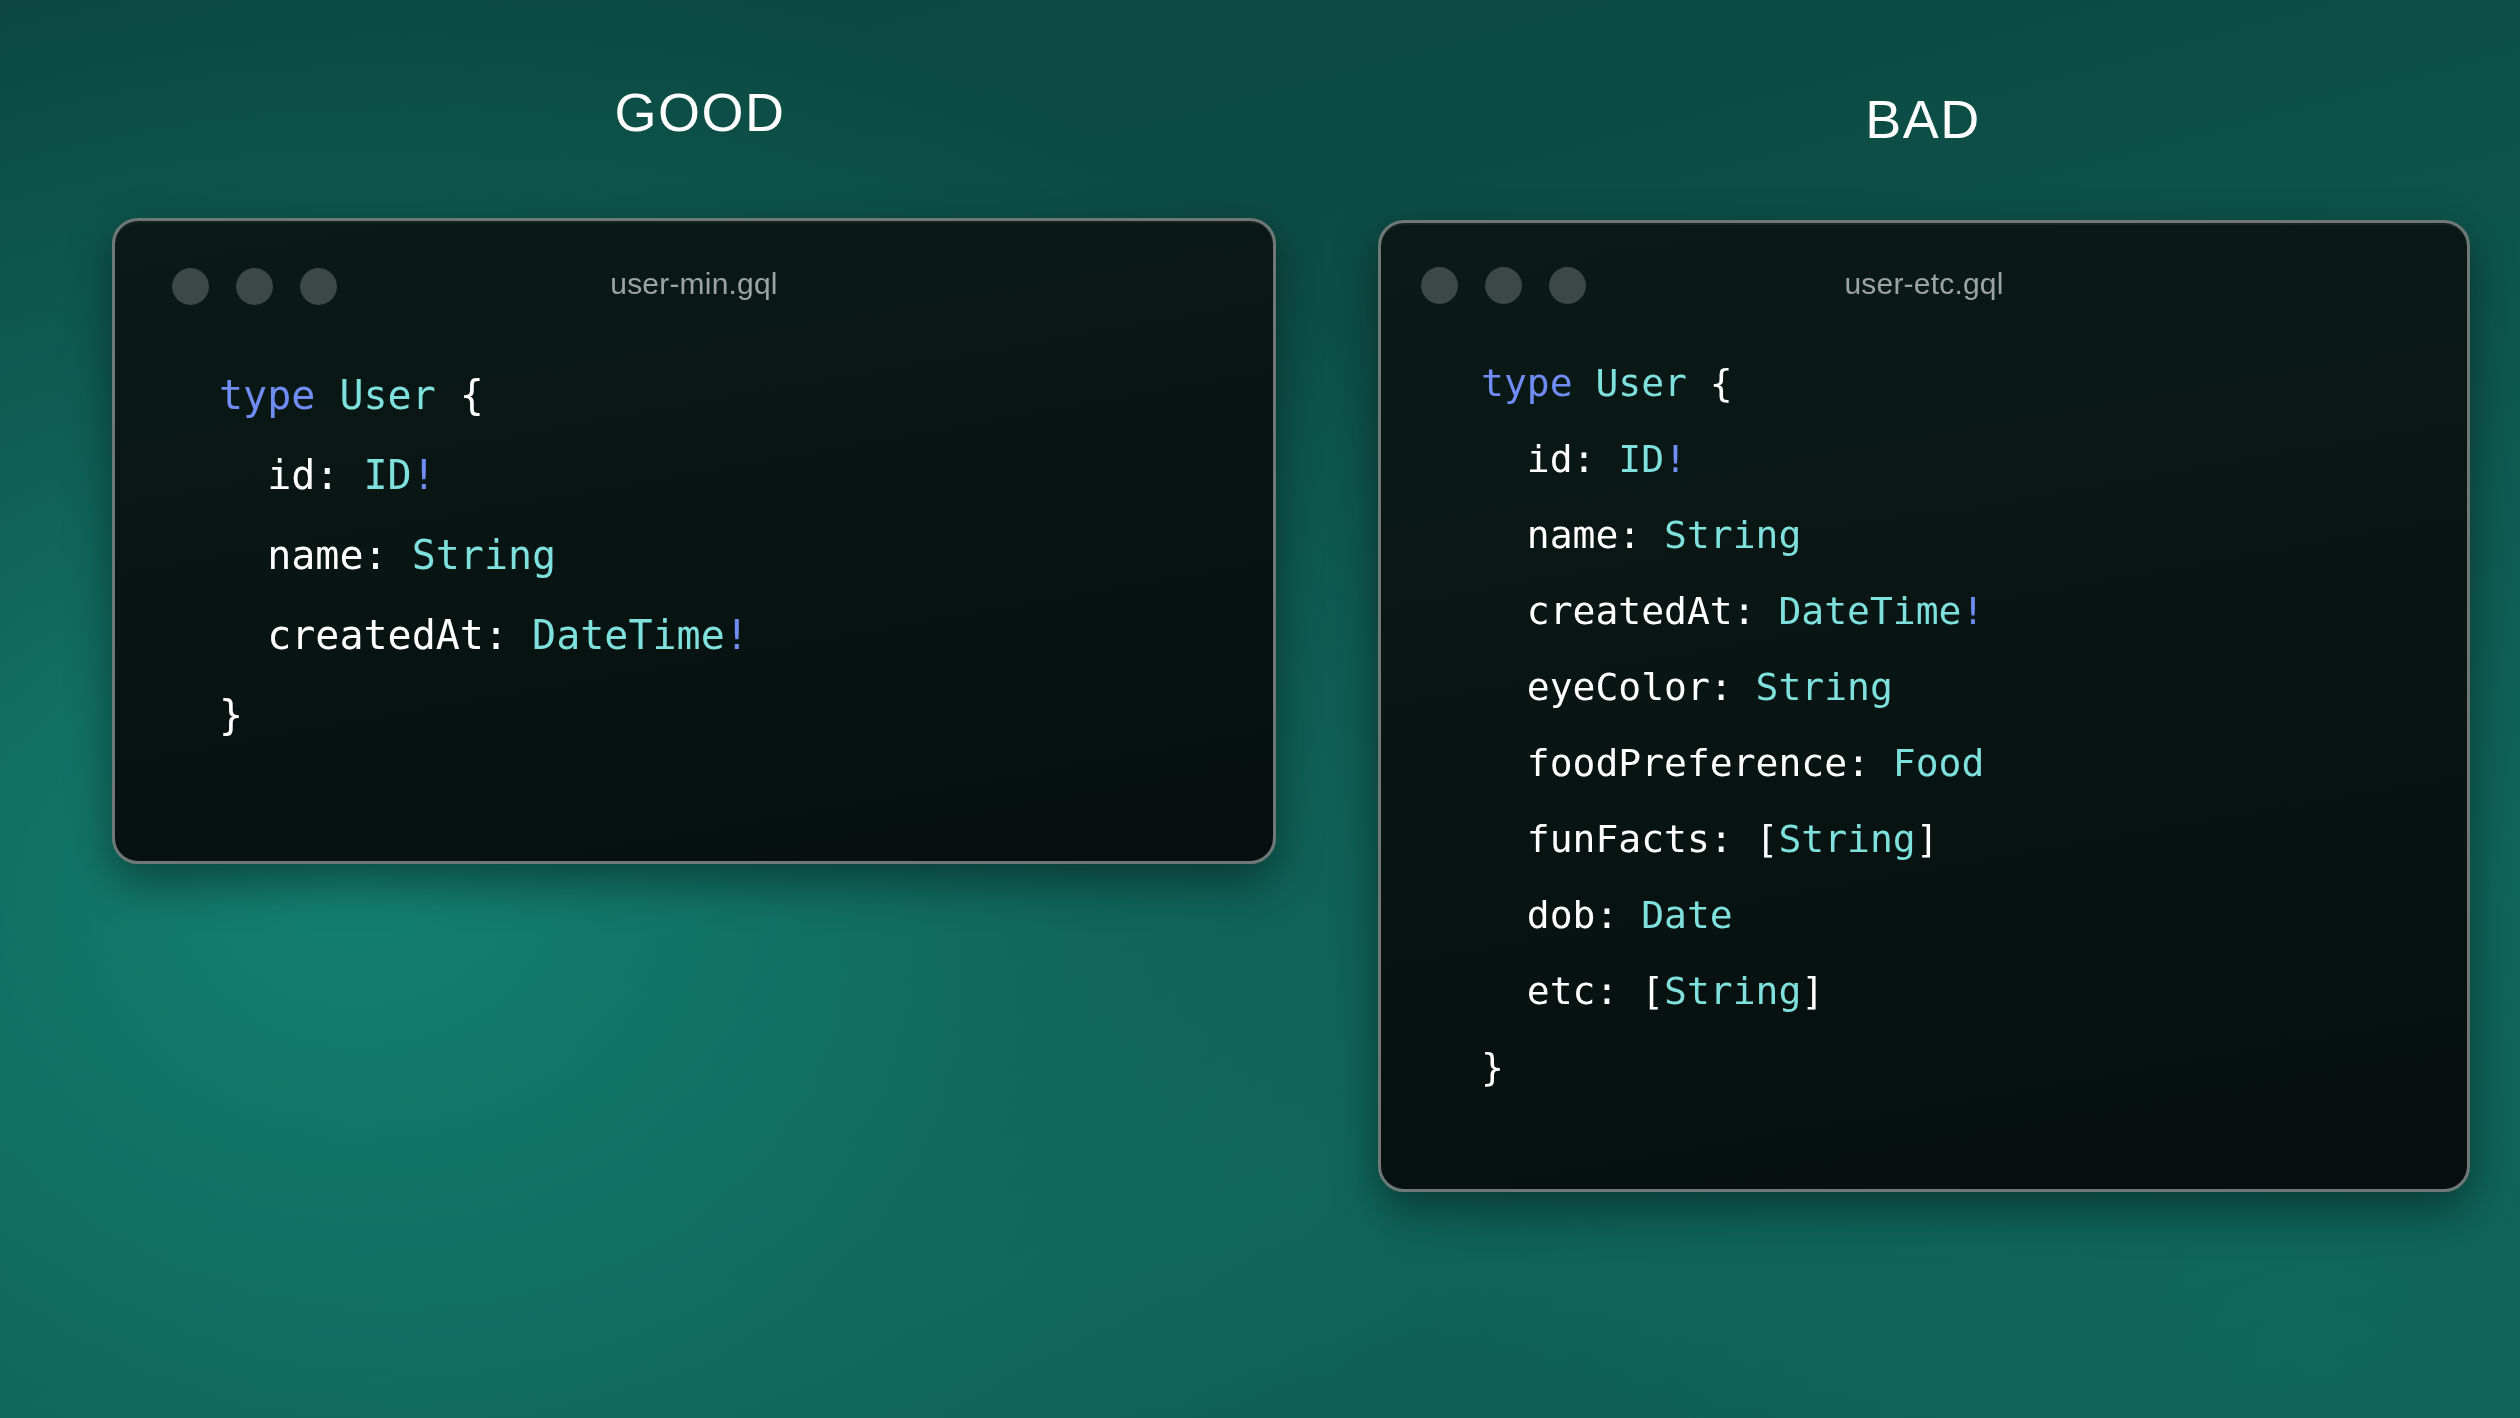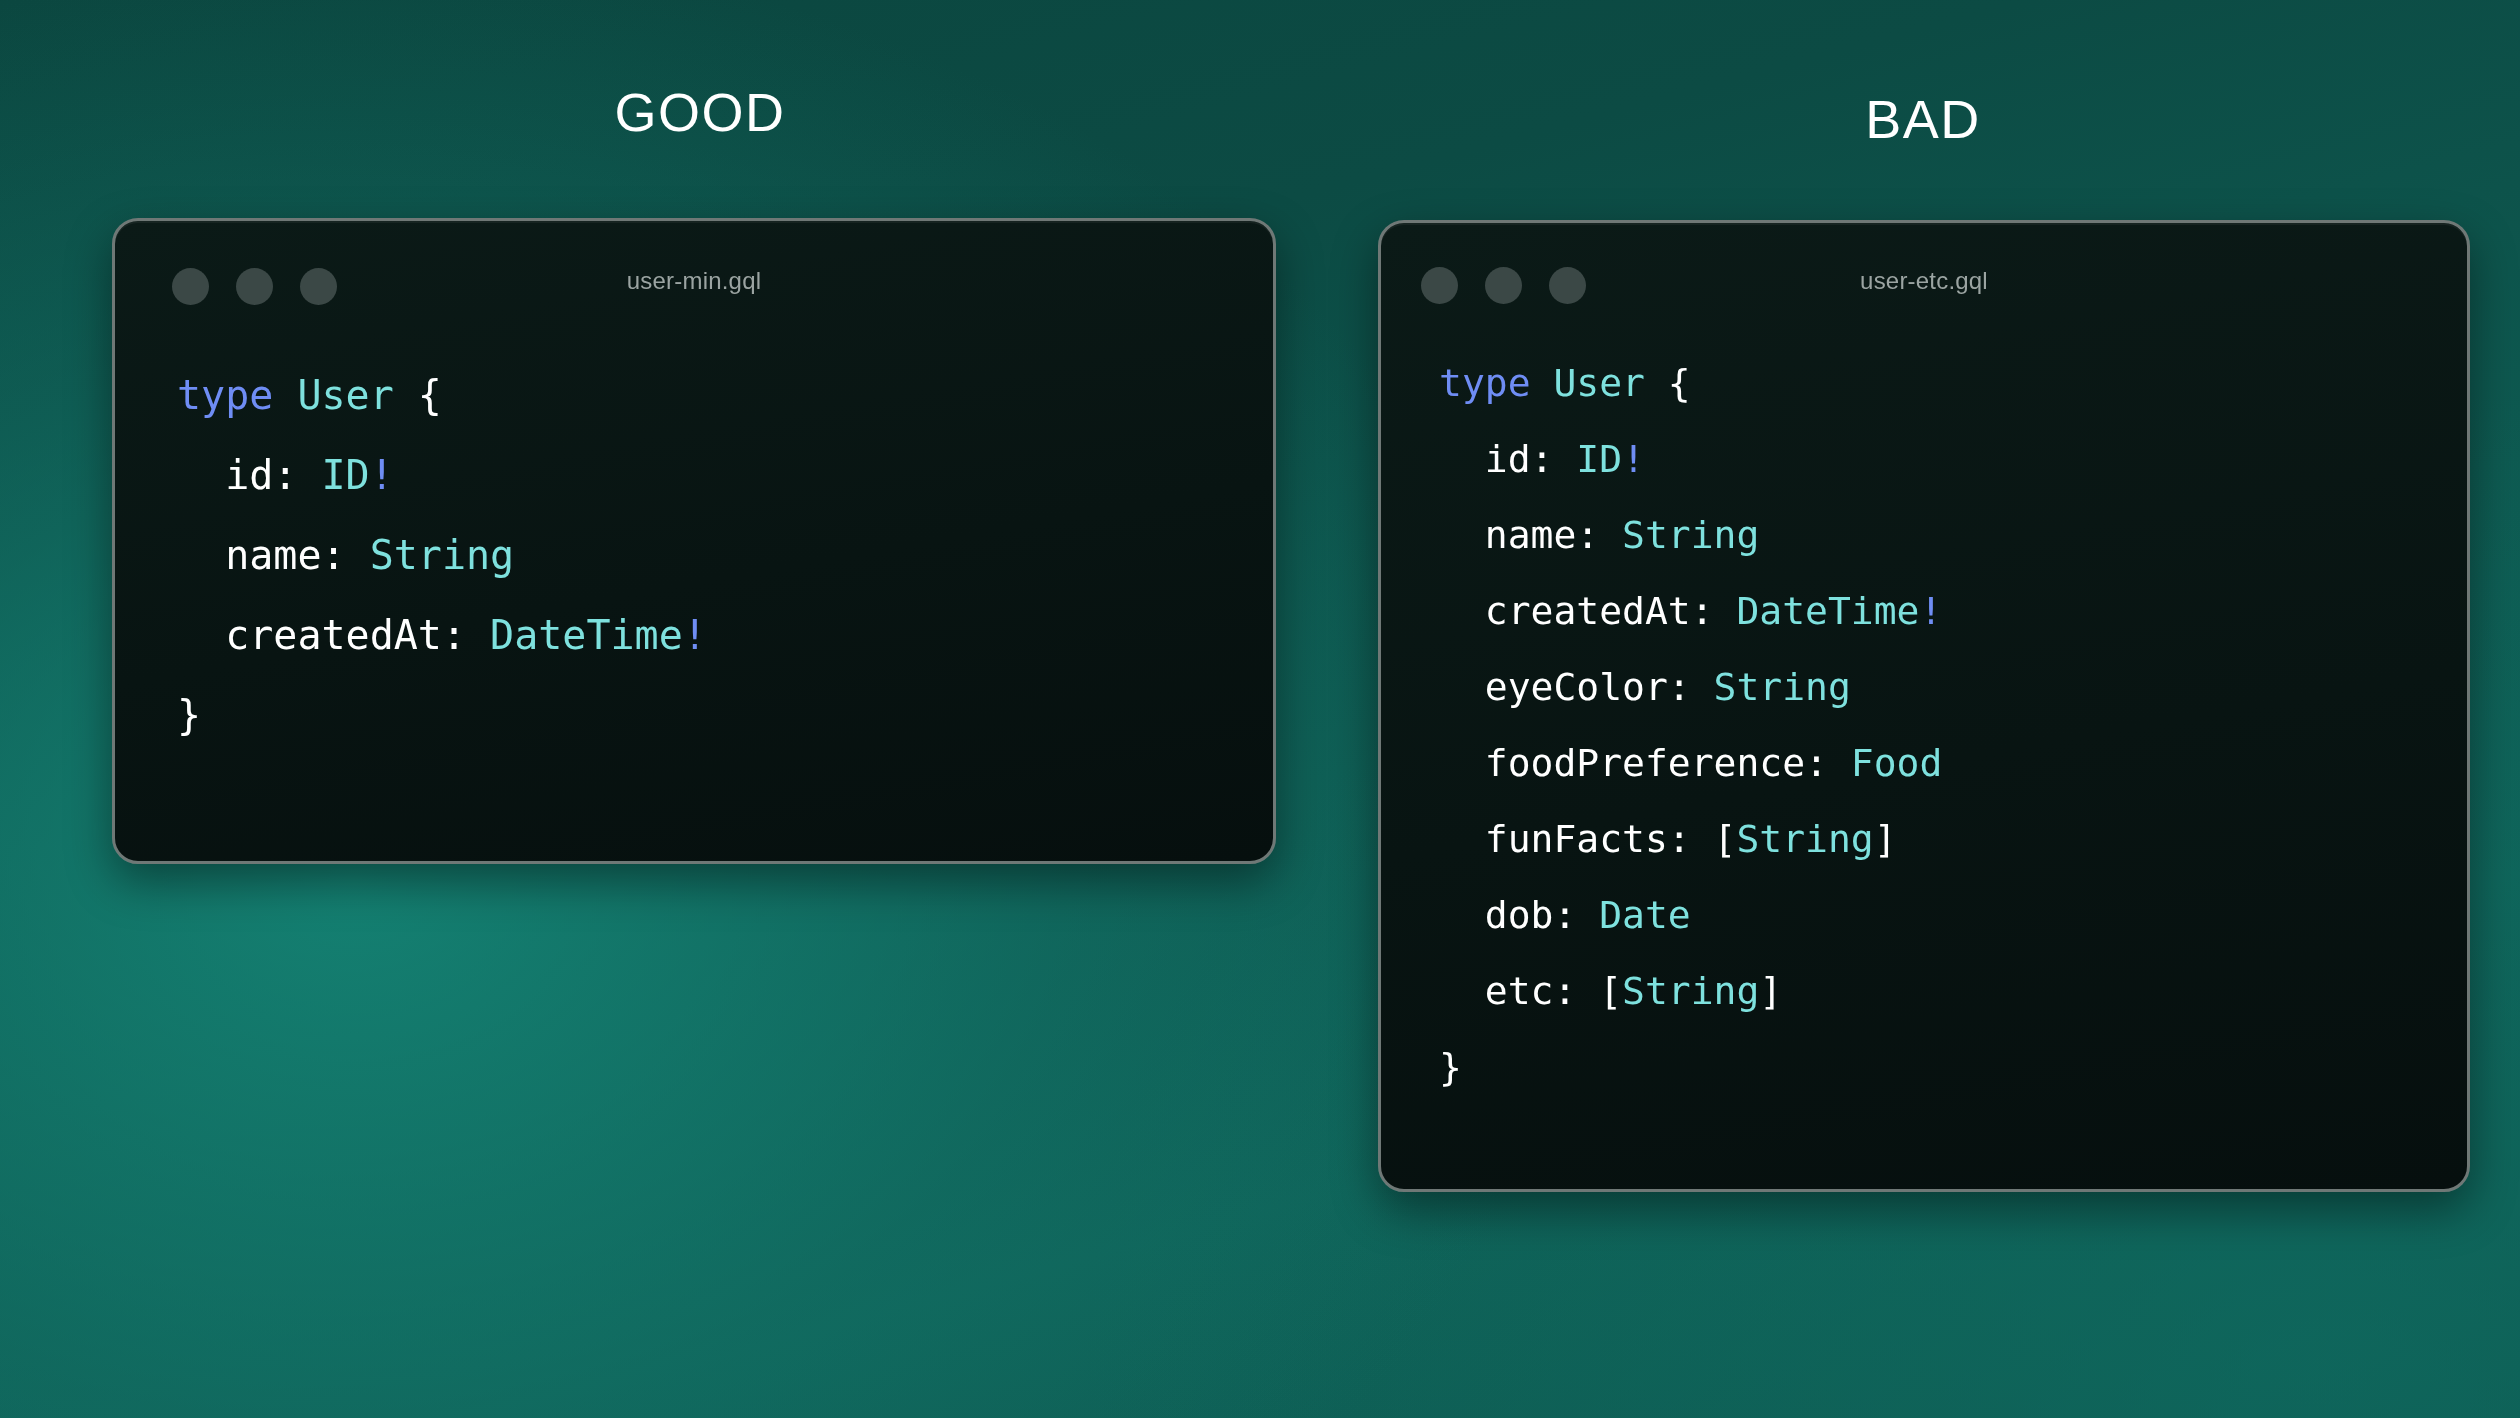--- a/index.html
+++ b/index.html
@@ -72,21 +72,21 @@
     background: #3b4846;
   }
   .filename {
     position: absolute;
     top: 48px;
     left: 0;
     width: 100%;
     text-align: center;
     color: #9ba4a2;
     font-family: "Liberation Sans", sans-serif;
-    font-size: 24px;
+    font-size: 30px;
     line-height: 1;
     letter-spacing: 0.2px;
     white-space: nowrap;
     user-select: none;
   }
   #card-bad .filename { top: 46px; }
 
   .code {
     padding: 22px 0 0 62px;
     font-family: "DejaVu Sans Mono", monospace;
@@ -94,21 +94,21 @@
     line-height: 80px;
     color: #ffffff;
     white-space: pre;
     letter-spacing: 0px;
   }
   #card-bad .code {
     padding: 10px 0 0 58px;
     font-size: 38px;
     line-height: 76px;
   }
-  .code .ln { display: block; }
+  .code .ln { display: block; margin-left: 42px; }
   .tok-kw    { color: #6f8df4; }
   .tok-type  { color: #7ee1de; }
   .tok-field { color: #ffffff; }
   .tok-punct { color: #ffffff; }
   .tok-bang  { color: #6f8df4; }
 </style>
 </head>
 <body>
 
 <div id="stage">

